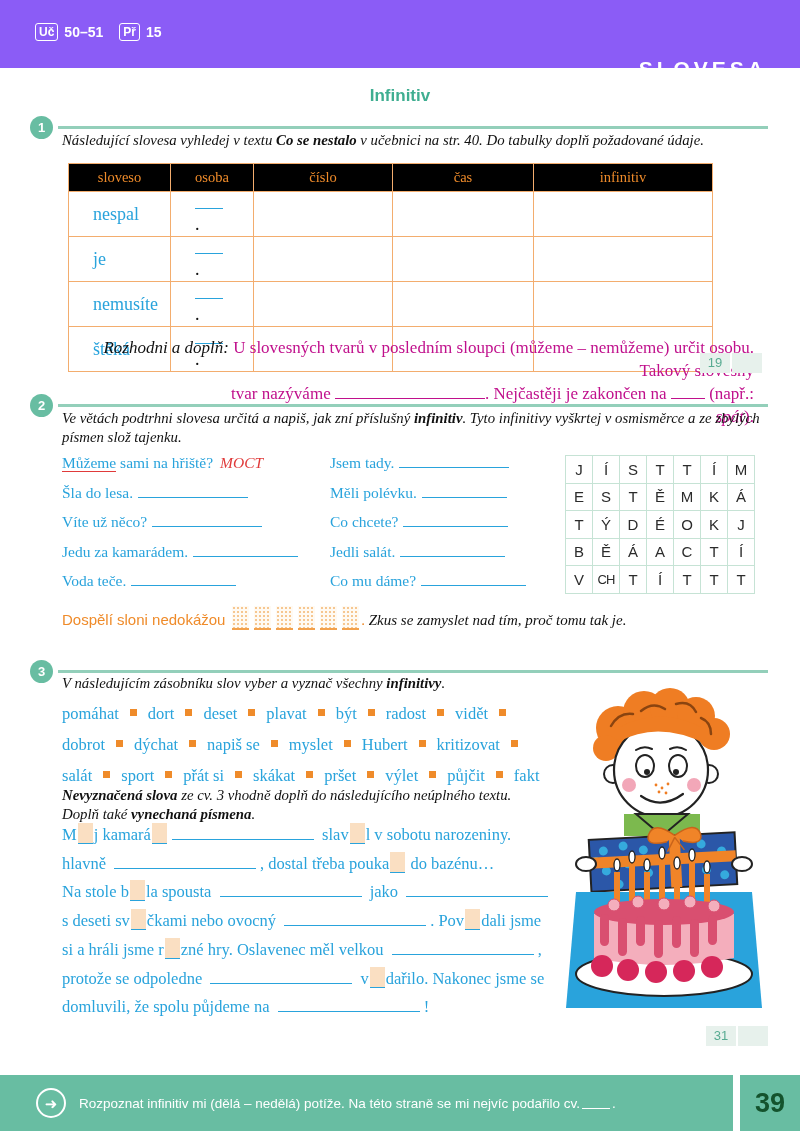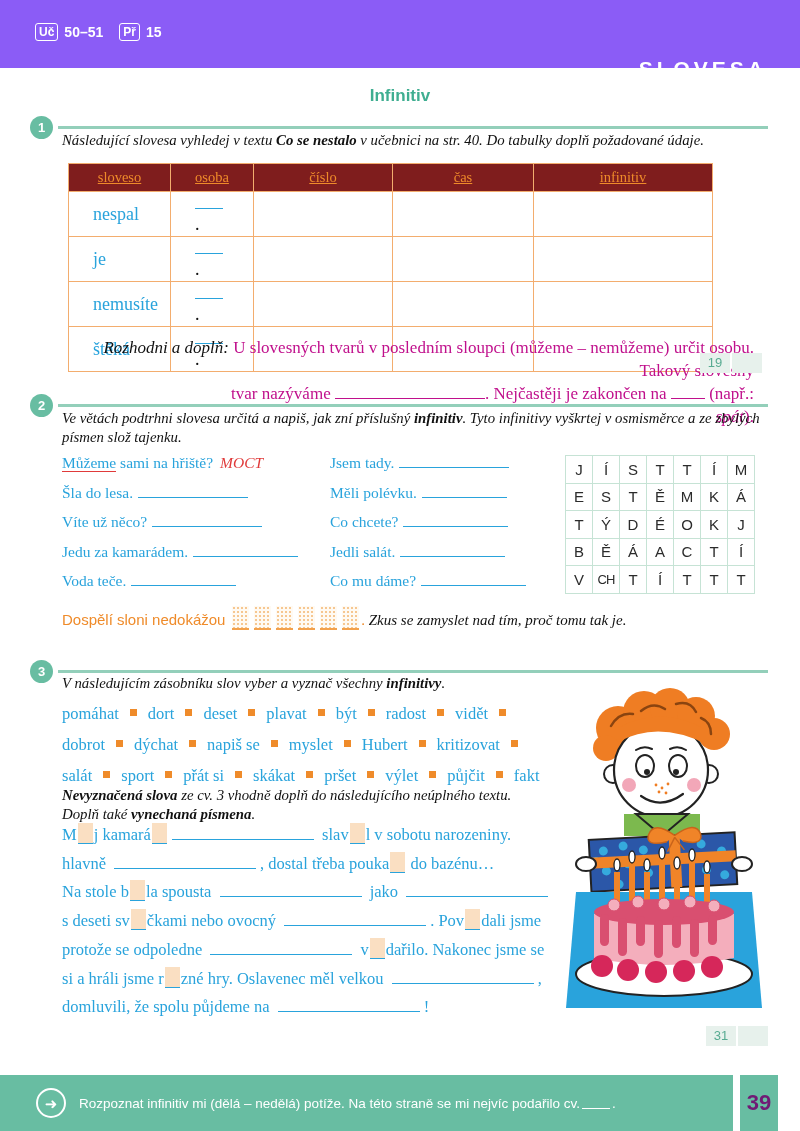--- a/index.html
+++ b/index.html
@@ -22,22 +22,22 @@
   
   .ex-num{position:absolute;width:23px;height:23px;border-radius:50%;background:#68bda2;color:#fff;
           font-family:"Liberation Sans",sans-serif;font-weight:bold;font-size:13px;
           display:flex;align-items:center;justify-content:center;}
   .ex-rule{position:absolute;height:2.5px;background:#93cfba;}
   .instr{position:absolute;font-style:italic;font-size:14.8px;margin:0;line-height:19px;}
   .instr b{font-weight:bold;}
 
   
   .verbs{position:absolute;left:68px;top:163px;border-collapse:collapse;table-layout:fixed;width:644px;}
-  .verbs th{background:#7f1d1d;color:#ef8b2a;font-weight:normal;font-size:14.5px;height:25px;
-            border:1px solid #f3ad6e;text-decoration:underline;}
+  .verbs th{background:#000000;color:#ef8b2a;font-weight:normal;font-size:14.5px;height:25px;
+            border:1px solid #f3ad6e;}
   .verbs td{height:30px;border:1px solid #f3ad6e;padding:1px 24px;vertical-align:middle;font-size:18px;}
   .verbs td.verb{color:#29a3dc;}
   .tblank{display:inline-block;width:28px;height:13px;border-bottom:1.3px solid #29a3dc;}
 
   
   .decide{position:absolute;left:64px;top:336px;width:690px;font-size:17px;line-height:23px;text-align:right;}
   .decide-label{font-style:italic;color:#111;}
   .m{color:#c0108c;}
   .decide-l2{padding-left:125px;}
   .blank{display:inline-block;height:13px;border-bottom:1.3px solid #c0108c;}
@@ -81,23 +81,23 @@
 
   .illus{position:absolute;left:566px;top:686px;width:196px;height:322px;}
 
   
   .foot{position:absolute;left:0;top:1075px;width:733px;height:56px;background:#68bda2;
         display:flex;align-items:center;color:#fff;font-family:"Liberation Sans",sans-serif;font-size:13.5px;}
   .foot-icon{flex:0 0 auto;width:26px;height:26px;border:2px solid #fff;border-radius:50%;
              margin:0 13px 0 36px;display:flex;align-items:center;justify-content:center;
              font-size:15px;line-height:1;}
   .foot-blank{display:inline-block;width:28px;height:11px;border-bottom:1.3px solid #fff;margin:0 2px;}
-  .foot-page{position:absolute;left:740px;top:1075px;width:38px;height:56px;background:#68bda2;
+  .foot-page{position:absolute;left:740px;top:1075px;width:60px;height:56px;background:#68bda2;
              display:flex;align-items:center;justify-content:center;
-             font-family:"Liberation Sans",sans-serif;font-size:22px;font-weight:bold;color:#701a75;}
+             font-family:"Liberation Sans",sans-serif;font-size:27px;font-weight:bold;color:#14532d;}
 </style>
 </head>
 <body>
 
 <div class="page">
 
   <div class="top">
     <div class="badges">
       <span class="badge">
         <span class="badge-box">Uč</span>
@@ -274,22 +274,22 @@
   <p class="note">
     <b>Nevyznačená slova</b><span> ze cv. 3 vhodně doplň do následujícího neúplného textu.</span><br>
     <span>Doplň také </span><b>vynechaná písmena</b><span>.</span>
   </p>
 
   <div class="fill" id="fill">
       <div class="fill-line"><span>M</span><span class="gap"></span><span>j kamará</span><span class="gap"></span><span class="fblank" style="width: 142px;"></span><span> slav</span><span class="gap"></span><span>l v sobotu narozeniny.</span></div>
       <div class="fill-line"><span>hlavně </span><span class="fblank" style="width: 142px;"></span><span>, dostal třeba pouka</span><span class="gap"></span><span> do bazénu…</span></div>
       <div class="fill-line"><span>Na stole b</span><span class="gap"></span><span>la spousta </span><span class="fblank" style="width: 142px;"></span><span> jako </span><span class="fblank" style="width: 142px;"></span></div>
       <div class="fill-line"><span>s deseti sv</span><span class="gap"></span><span>čkami nebo ovocný </span><span class="fblank" style="width: 142px;"></span><span>. Pov</span><span class="gap"></span><span>dali jsme</span></div>
+      <div class="fill-line"><span>si a hráli jsme r</span><span class="gap"></span><span>zné hry. Oslavenec měl velkou </span><span class="fblank" style="width: 142px;"></span><span>,</span></div>
       <div class="fill-line"><span>protože se odpoledne </span><span class="fblank" style="width: 142px;"></span><span> v</span><span class="gap"></span><span>dařilo. Nakonec jsme se</span></div>
-      <div class="fill-line"><span>si a hráli jsme r</span><span class="gap"></span><span>zné hry. Oslavenec měl velkou </span><span class="fblank" style="width: 142px;"></span><span>,</span></div>
       <div class="fill-line"><span>domluvili, že spolu půjdeme na </span><span class="fblank" style="width: 142px;"></span><span>!</span></div>
     </div>
 
   <div class="illus">
     <svg viewBox="0 0 196 322" width="196" height="322">
 
       <g>
         <circle cx="52" cy="42" r="22" fill="#ef7d23"></circle>
         <circle cx="78" cy="26" r="21" fill="#ef7d23"></circle>
         <circle cx="104" cy="22" r="20" fill="#ef7d23"></circle>

